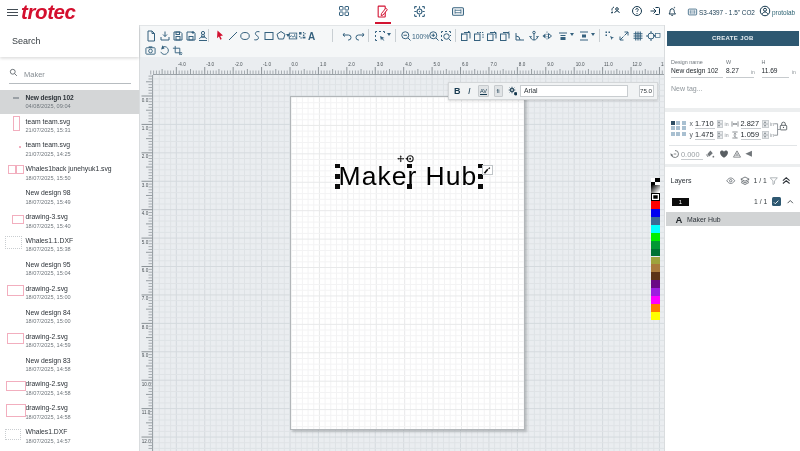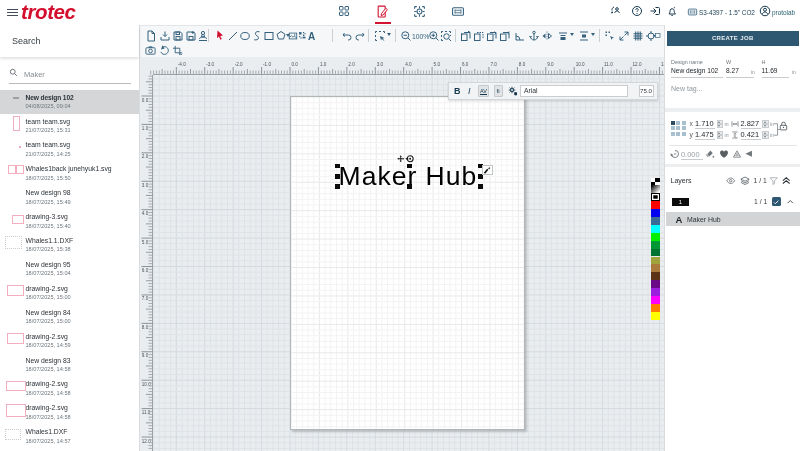--- a/index.html
+++ b/index.html
@@ -1022,21 +1022,21 @@
 <div class="abs" style="left:30px;top:105px;font-size:7.4px;color:#23292e;">1.475</div>
 <div class="abs" style="left:30px;top:114px;width:20px;height:1px;background:#c7cbce;"></div>
 <div class="abs" style="left:51.5px;top:105.5px;width:6.5px;height:4px;background:#e8eaec;border:0.5px solid #c9cdd0;"></div>
 <div class="abs" style="left:53.1px;top:106.7px;width:0;height:0;border-left:1.6px solid transparent;border-right:1.6px solid transparent;border-bottom:2px solid #7a8288;"></div>
 <div class="abs" style="left:51.5px;top:110.0px;width:6.5px;height:4px;background:#e8eaec;border:0.5px solid #c9cdd0;"></div>
 <div class="abs" style="left:53.1px;top:111.4px;width:0;height:0;border-left:1.6px solid transparent;border-right:1.6px solid transparent;border-top:2px solid #7a8288;"></div>
 <div class="abs" style="left:59.5px;top:107px;font-size:5.2px;color:#8a9196;">in</div>
 <svg class="abs" style="left:66px;top:105.5px;" width="8" height="8" viewBox="0 0 24 24" fill="none">
         <path d="M4 3 h16 M4 21 h16 M12 7 v10 M12 7 l-3 3 M12 7 l3 3 M12 17 l-3-3 M12 17 l3 3" stroke="#555c62" stroke-width="2" fill="none"></path>
       </svg>
-<div class="abs" style="left:75.5px;top:105px;font-size:7.4px;color:#23292e;">0.421</div>
+<div class="abs" style="left:75.5px;top:105px;font-size:7.4px;color:#23292e;">1.059</div>
 <div class="abs" style="left:75.5px;top:114px;width:20px;height:1px;background:#c7cbce;"></div>
 <div class="abs" style="left:97px;top:105.5px;width:6.5px;height:4px;background:#e8eaec;border:0.5px solid #c9cdd0;"></div>
 <div class="abs" style="left:98.6px;top:106.7px;width:0;height:0;border-left:1.6px solid transparent;border-right:1.6px solid transparent;border-bottom:2px solid #7a8288;"></div>
 <div class="abs" style="left:97px;top:110.0px;width:6.5px;height:4px;background:#e8eaec;border:0.5px solid #c9cdd0;"></div>
 <div class="abs" style="left:98.6px;top:111.4px;width:0;height:0;border-left:1.6px solid transparent;border-right:1.6px solid transparent;border-top:2px solid #7a8288;"></div>
 <div class="abs" style="left:105px;top:107px;font-size:5.2px;color:#8a9196;">in</div>
 <svg class="abs" style="left:108px;top:95px;" width="8" height="19" viewBox="0 0 14 24" fill="none">
         <path d="M2 2 H8 V22 H2 M8 12 h4" stroke="#8a9196" stroke-width="1.6" fill="none"></path>
       </svg>
 <svg class="abs" style="left:113px;top:94.5px;" width="11" height="12.5" viewBox="0 0 24 24" fill="none">

